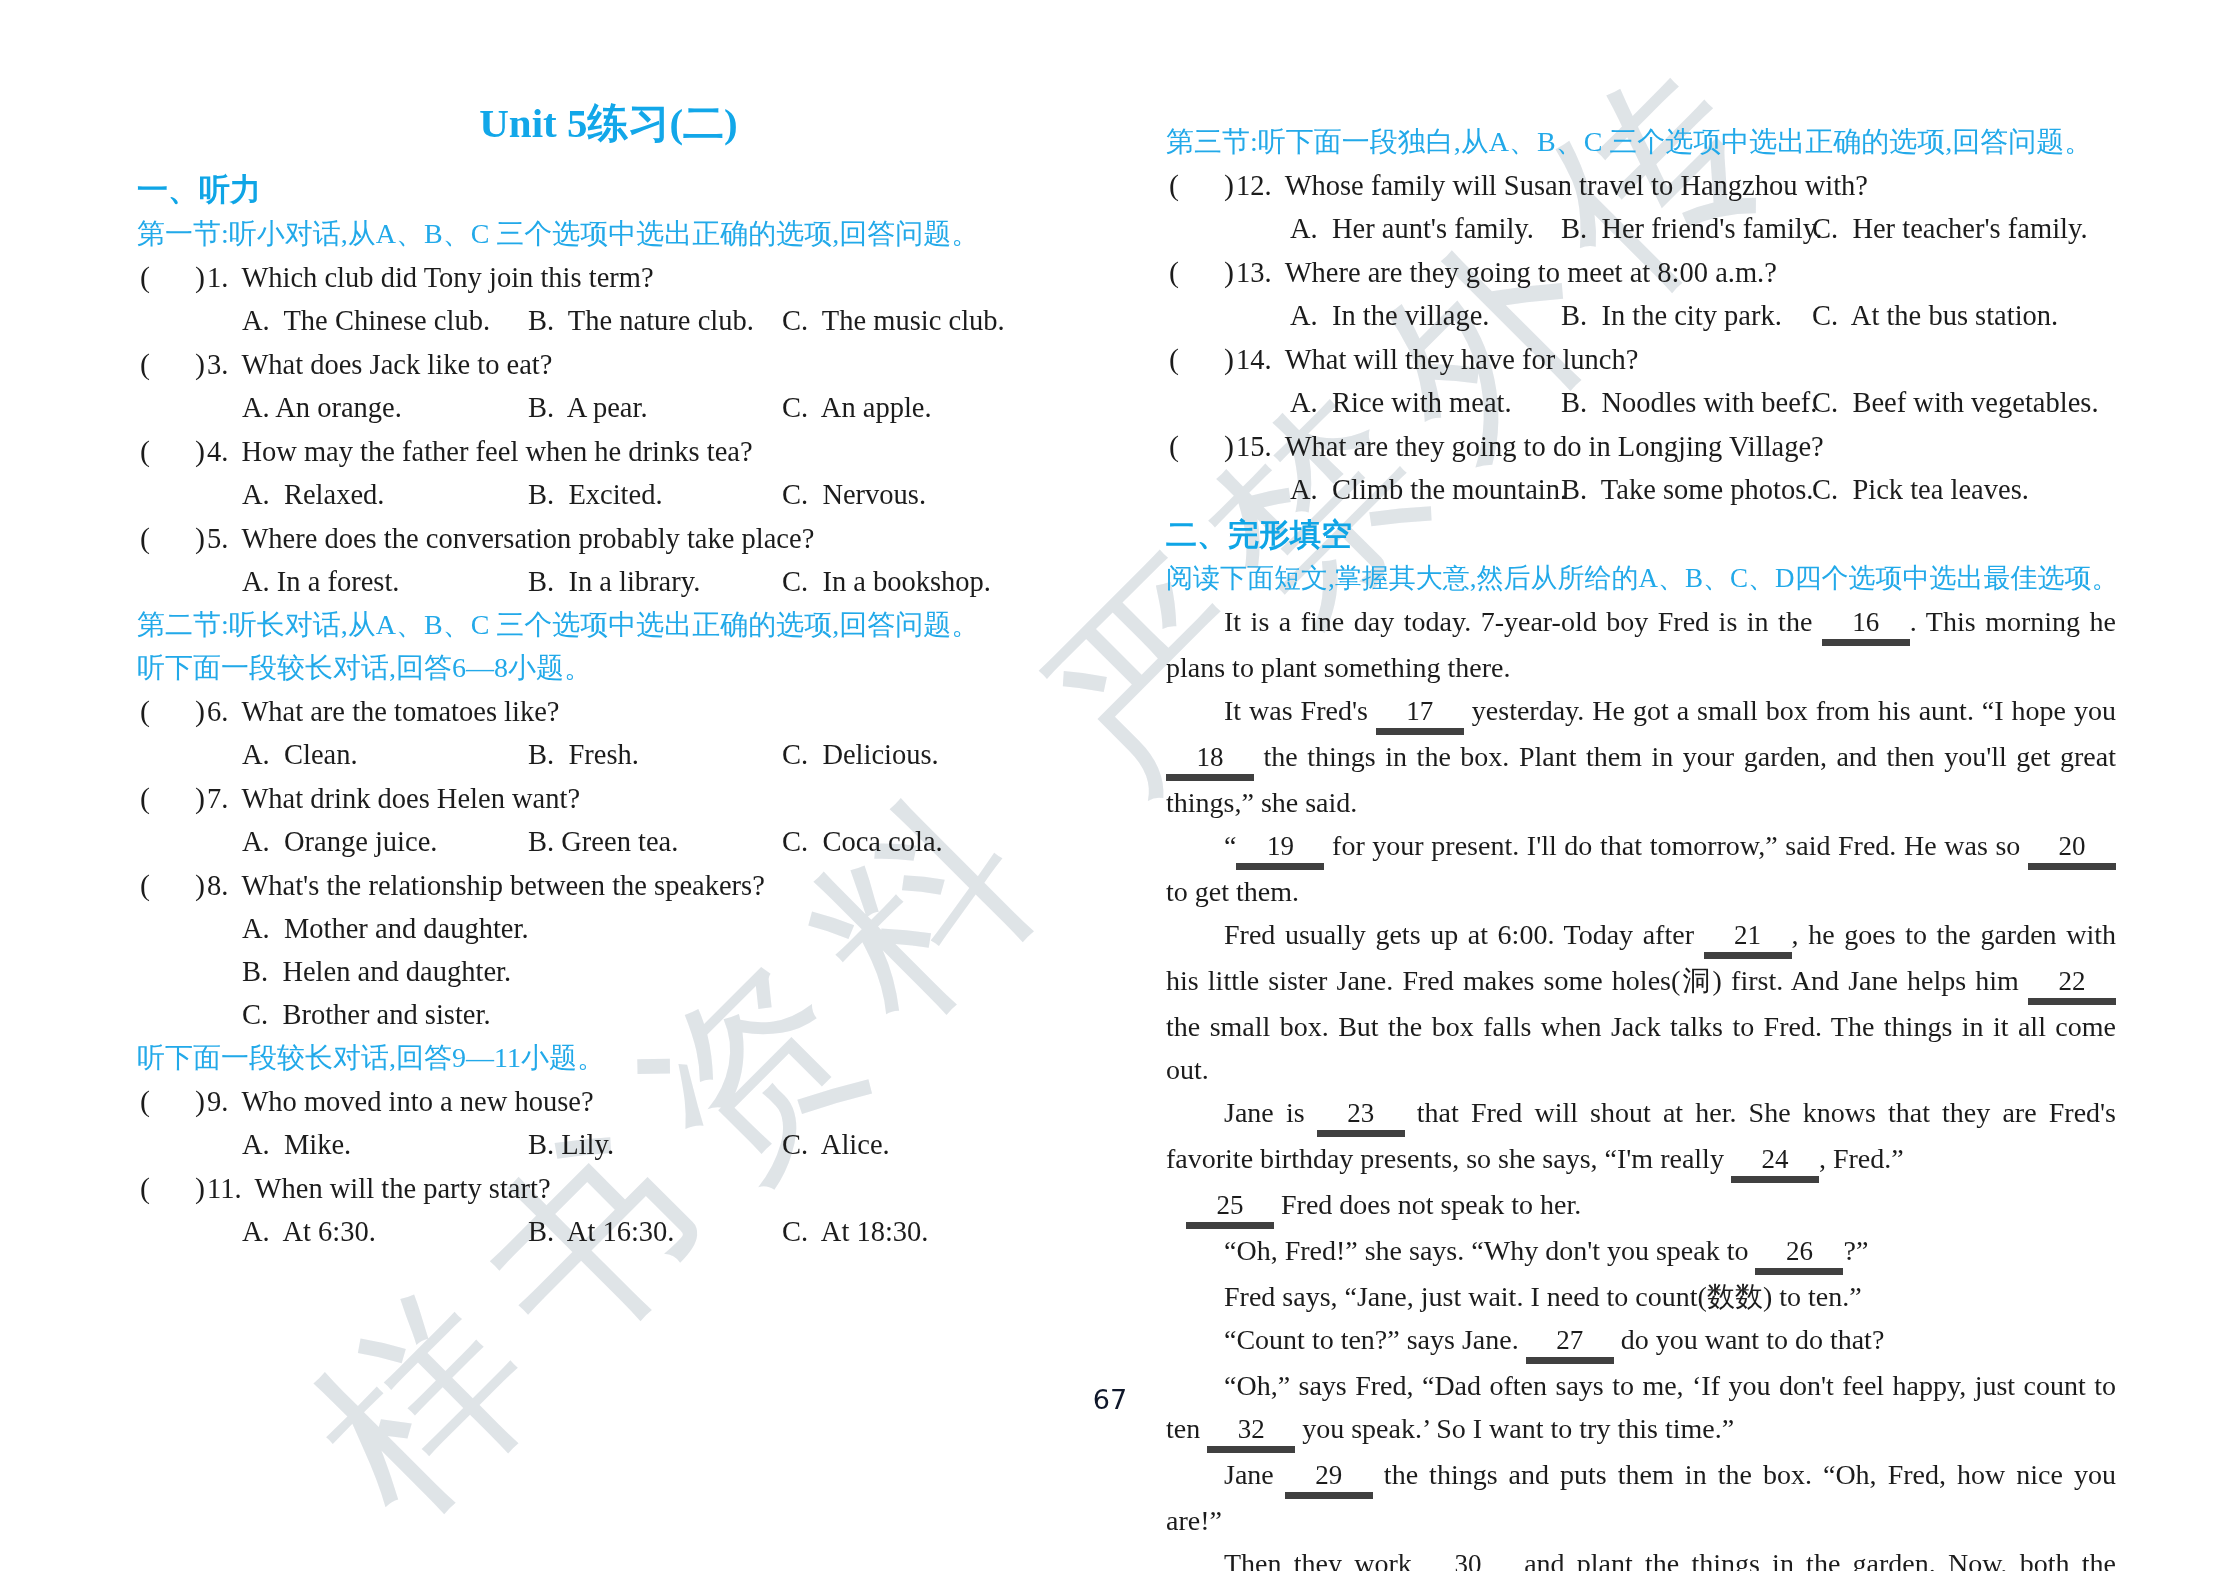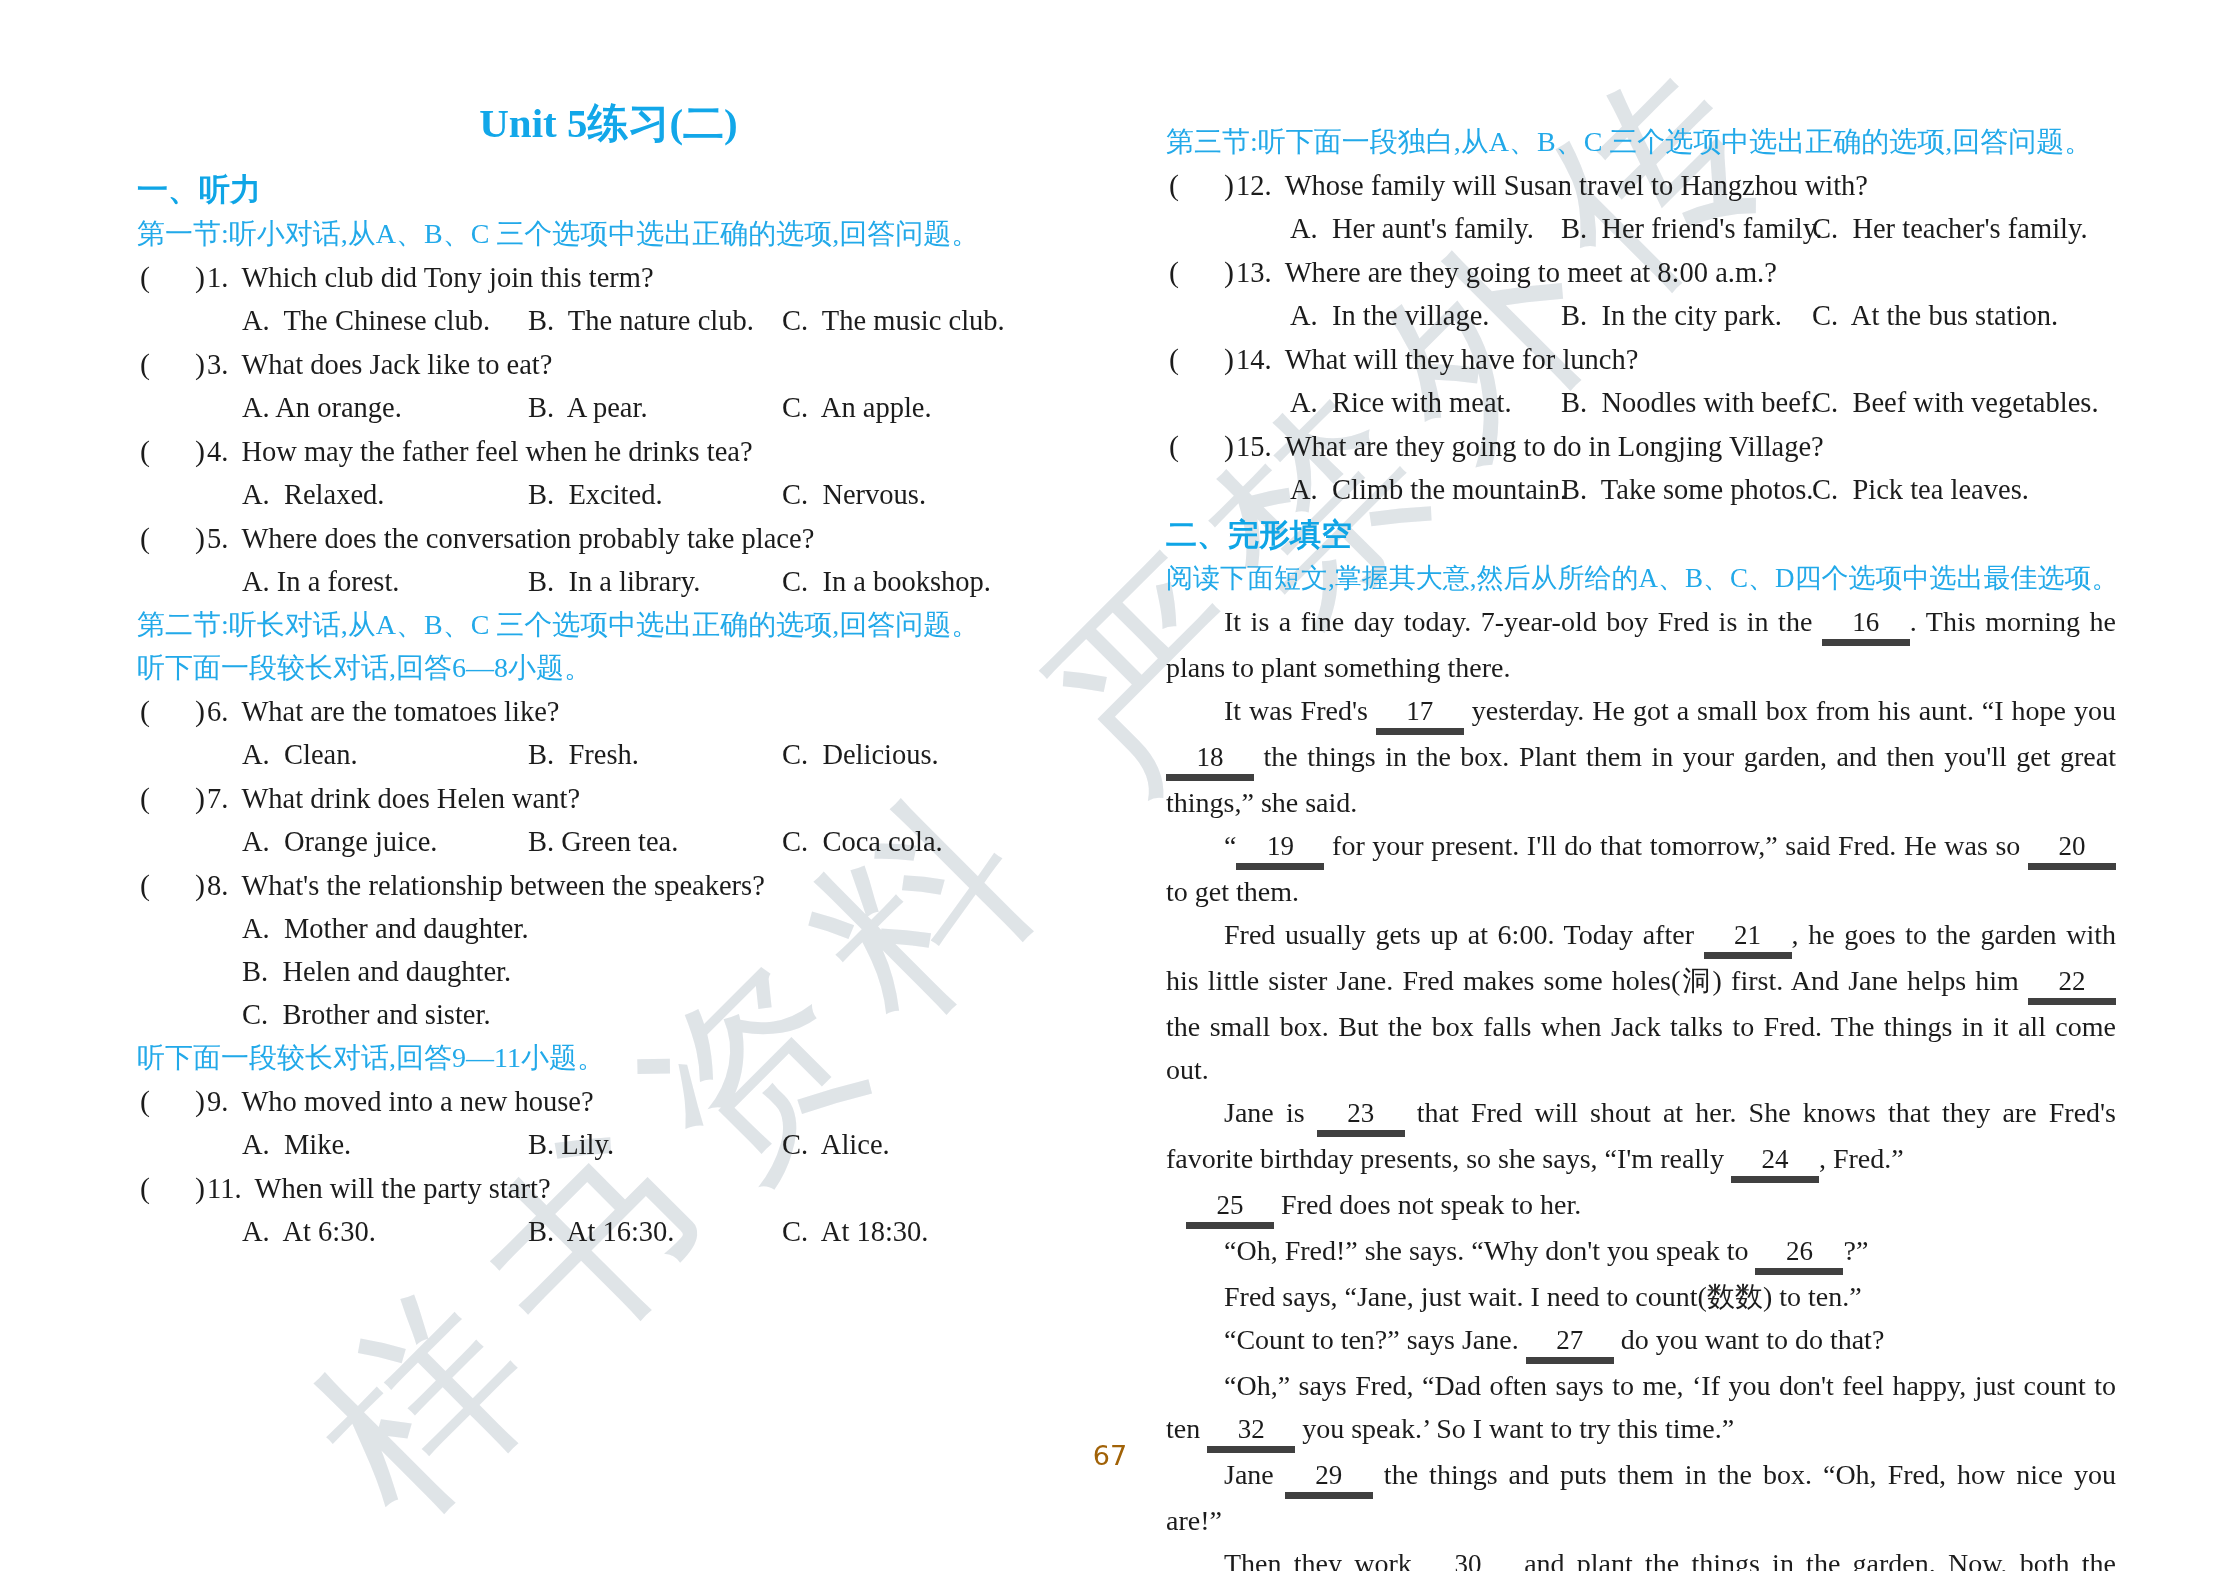--- a/index.html
+++ b/index.html
@@ -45,22 +45,22 @@
   .opts.r .oB{width:251px;}
   .opts-stack{padding-left:105px;}
   .cloze{margin:0;line-height:43px;font-size:28px;text-align:justify;text-indent:58px;}
   .cloze.ind20{text-indent:20px;}
   .blank{
     display:inline-block;min-width:88px;padding:0 6px;box-sizing:border-box;
     border-bottom:7px solid #404040;text-align:center;text-indent:0;
     line-height:34px;font-size:27px;
   }
   .pagenum{
-    position:absolute;left:0;right:0;top:1440px;text-align:center;z-index:1;
-    font-size:27px;color:#a16207;font-family:"DejaVu Sans","Liberation Sans",sans-serif;
+    position:absolute;left:0;right:0;top:1384px;text-align:center;z-index:1;
+    font-size:27px;color:#0f172a;font-family:"DejaVu Sans","Liberation Sans",sans-serif;
   }
 </style>
 </head>
 <body>
 
 <div class="watermark">样书资料 严禁外传</div>
 
 <div class="col col-left">
   <h1 class="title">Unit 5练习(二)</h1>
   <h2 class="h2">一、听力</h2>

